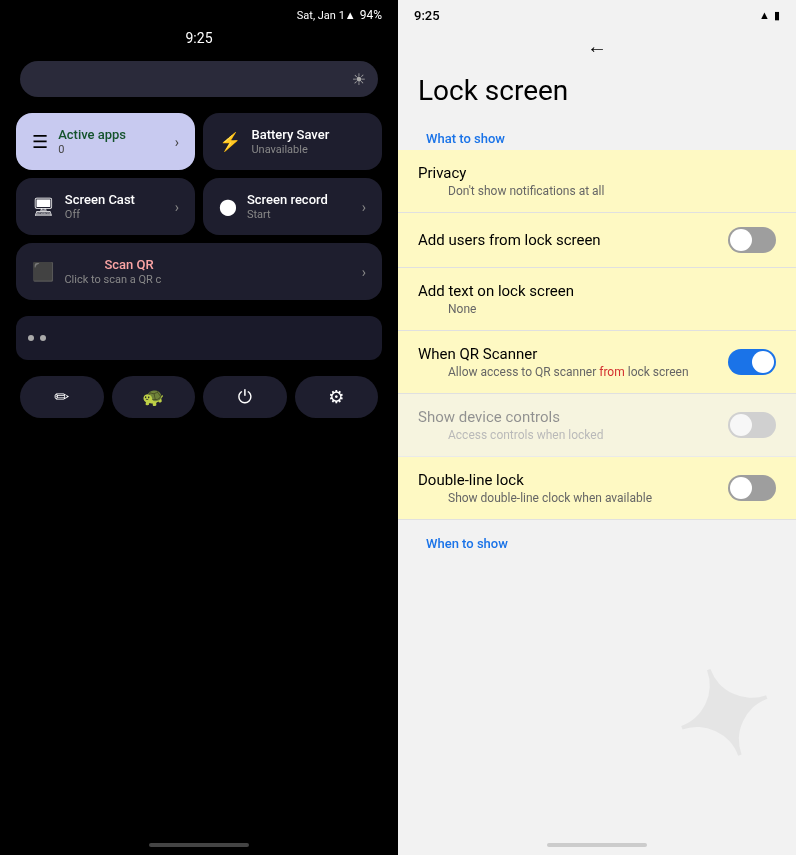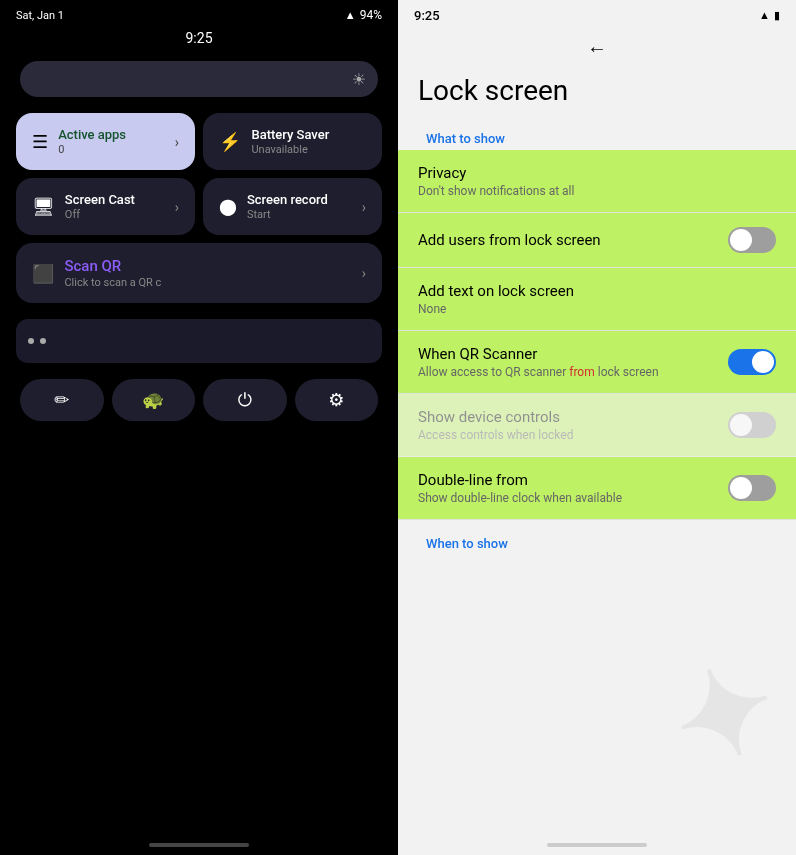--- a/index.html
+++ b/index.html
@@ -17,21 +17,21 @@
       height: 855px;
       background: #000;
       color: #fff;
       display: flex;
       flex-direction: column;
       position: relative;
     }
 
     .status-bar {
       display: flex;
-      justify-content: space-between;
+      justify-content: flex-end;
       align-items: center;
       padding: 8px 16px 4px;
       font-size: 12px;
     }
 
     .status-bar-left { font-size: 11px; color: #fff; }
     .status-bar-right {
       display: flex;
       align-items: center;
       gap: 4px;
@@ -196,21 +196,21 @@
     }
 
     .section-label {
       font-size: 13px;
       color: #1a73e8;
       padding: 8px 28px 4px;
       font-weight: 500;
     }
 
     .settings-item {
-      background: #bef264;
+      background: #fef9c3;
       padding: 14px 20px;
       display: flex;
       align-items: center;
       justify-content: space-between;
       border-bottom: 1px solid #e0e0e0;
     }
 
     .settings-item.disabled {
       opacity: 0.4;
     }
@@ -218,20 +218,21 @@
     .settings-item-text { flex: 1; }
     .settings-item-title {
       font-size: 15px;
       color: #000;
       font-weight: 400;
     }
     .settings-item-sub {
       font-size: 12px;
       color: #666;
       margin-top: 2px;
+      margin-left: 30px;
     }
     .settings-item-sub .highlight { color: #d32f2f; }
 
     
     .toggle {
       width: 48px;
       height: 26px;
       border-radius: 13px;
       position: relative;
       cursor: pointer;
@@ -328,21 +329,21 @@
         <div class="tile-title">Screen record</div>
         <div class="tile-sub">Start</div>
       </div>
       <span class="tile-chevron">›</span>
     </div>
   </div>
 
   <div class="tile-full">
     <span class="tile-icon">⬛</span>
     <div class="tile-text">
-      <div class="tile-title" style="color:#8b5cf6; font-size:15px;">Scan QR</div>
+      <div class="tile-title" style="color:#fca5a5; font-size:13px;margin-left:40px;">Scan QR</div>
       <div class="tile-sub">Click to scan a QR c</div>
     </div>
     <span class="tile-chevron">›</span>
   </div>
 
   <div class="media-bar">
     <div class="media-dot active"></div>
     <div class="media-dot active"></div>
   </div>
 
@@ -412,21 +413,21 @@
       <div class="settings-item-title">Show device controls</div>
       <div class="settings-item-sub">Access controls when locked</div>
     </div>
     <div class="toggle off">
       <div class="toggle-knob"></div>
     </div>
   </div>
 
   <div class="settings-item">
     <div class="settings-item-text">
-      <div class="settings-item-title">Double-line from</div>
+      <div class="settings-item-title">Double-line lock</div>
       <div class="settings-item-sub">Show double-line clock when available</div>
     </div>
     <div class="toggle off">
       <div class="toggle-knob"></div>
     </div>
   </div>
 
   <div class="section-label" style="margin-top: 8px;">When to show</div>
 
   <div class="watermark">✦</div>

